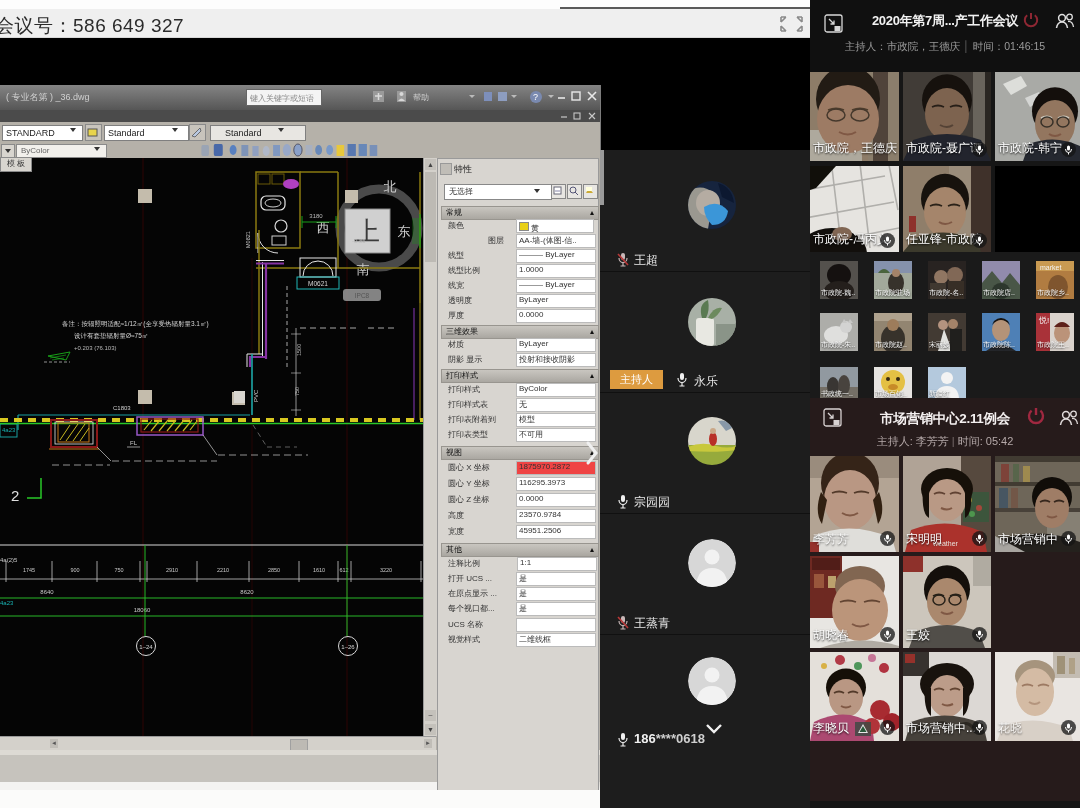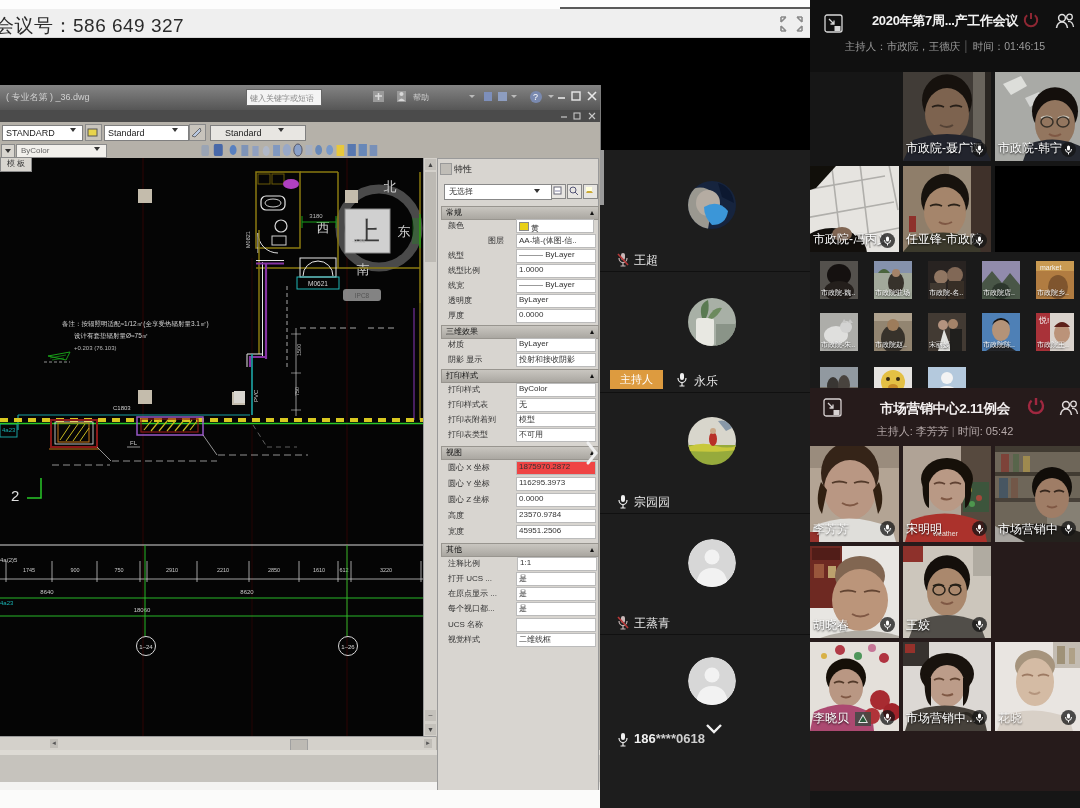--- a/index.html
+++ b/index.html
@@ -533,20 +533,36 @@
     </svg>
     <svg class="abs" style="left:244px;top:12px;" width="22" height="17" viewBox="0 0 22 17">
       <circle cx="8" cy="6" r="3.4" stroke="#e0e0e0" stroke-width="1.5" fill="none"></circle>
       <path d="M2.5 16 q1 -6 5.5 -6 q4.5 0 5.5 6" stroke="#e0e0e0" stroke-width="1.5" fill="none"></path>
       <circle cx="15.5" cy="5" r="2.8" stroke="#e0e0e0" stroke-width="1.3" fill="none"></circle>
       <path d="M14 9.5 q4.5 -.5 5.5 5.5" stroke="#e0e0e0" stroke-width="1.3" fill="none"></path>
     </svg>
     <div class="abs" style="left:0;top:40px;width:270px;text-align:center;font-size:10.5px;color:#9b9b9b;">主持人：市政院，王德庆 <span style="color:#6a6a6a;">│</span> 时间：01:46:15</div>
   </div>
 
+  <div class="abs" style="left:0px;top:72px;width:89px;height:89px;background:#8d7c68;overflow:hidden;">
+    <svg class="ph" width="89" height="89" viewBox="0 0 89 89">
+      <rect x="58" y="0" width="31" height="89" fill="#93836d"></rect>
+      <rect x="63" y="0" width="15" height="89" fill="#55453a"></rect>
+      <rect x="0" y="58" width="52" height="31" fill="#b6b0a2"></rect>
+      <path d="M4 72 l8 6 M16 70 l8 7 M30 70 l8 7" stroke="#9a9488" stroke-width="2" fill="none"></path>
+      <ellipse cx="38" cy="27" rx="32" ry="33" fill="#241c14"></ellipse>
+        <ellipse cx="38" cy="47" rx="31" ry="34" fill="#a87f63"></ellipse>
+        <path d="M18 38 q8 -3 16 0 M42 38 q8 -3 16 0" stroke="#55402c" stroke-width="1.8" fill="none"></path>
+        <ellipse cx="26" cy="43" rx="9" ry="6" fill="none" stroke="#4a3a2c" stroke-width="1.5"></ellipse>
+        <ellipse cx="50" cy="43" rx="9" ry="6" fill="none" stroke="#4a3a2c" stroke-width="1.5"></ellipse>
+        <path d="M29 60 q9 5 17 0" stroke="#8a5a42" stroke-width="2" fill="none"></path>
+    </svg>
+    <div class="lbl" style="left:3px;bottom:4px;font-size:12px;">市政院，王德庆</div>
+    
+  </div>
   <div class="abs" style="left:93px;top:72px;width:88px;height:89px;background:#413c37;overflow:hidden;">
     <svg class="ph" width="88" height="89" viewBox="0 0 88 89">
       <rect x="70" y="0" width="12" height="89" fill="#6e685e"></rect>
       <rect x="82" y="0" width="6" height="89" fill="#2c2822"></rect>
       <ellipse cx="44" cy="28.299999999999997" rx="25" ry="26" fill="#17120d"></ellipse>
         <ellipse cx="44" cy="42" rx="22" ry="26" fill="#86664e"></ellipse>
         <path d="M29 35 q6 -3 12 0 M47 35 q6 -3 12 0" stroke="#2a2018" stroke-width="1.8" fill="none"></path>
         <path d="M37 53 q7 4 13 0" stroke="#5a4434" stroke-width="2" fill="none"></path>
       <path d="M0 89 L10 68 Q44 56 78 68 L88 89 Z" fill="#232630"></path>
     </svg>
@@ -734,21 +750,21 @@
     <div class="abs" style="left:118px;top:115px;width:38px;height:33px;overflow:hidden;">
       <svg class="ph" width="38" height="33">
           <rect width="38" height="33" fill="#b9d2ea"></rect>
           <circle cx="19" cy="11" r="6" fill="#fdfdfd"></circle>
           <path d="M7 33 Q7 19 19 19 Q31 19 31 33Z" fill="#fdfdfd"></path>
         </svg>
       <div class="lbl" style="left:1px;bottom:1px;font-size:7px;">新疆红</div>
     </div>
   </div>
 
-  <div class="abs" style="left:0;top:388px;width:270px;height:403px;background:#261b1b;" id="meet2">
+  <div class="abs" style="left:0;top:398px;width:270px;height:403px;background:#261b1b;" id="meet2">
     <svg class="abs" style="left:12px;top:9px;" width="25" height="25" viewBox="0 0 25 25">
       <rect x="2" y="2" width="17" height="17" rx="2" stroke="#d8d2d2" stroke-width="1.3" fill="none"></rect>
       <path d="M6 6 L11 11 M11 7.5 V11 H7.5" stroke="#d8d2d2" stroke-width="1.3" fill="none"></path>
       <rect x="11.5" y="13" width="6" height="5" fill="#d8d2d2"></rect>
     </svg>
     <div class="abs" style="left:0;top:12px;width:270px;text-align:center;font-size:13.5px;font-weight:bold;letter-spacing:-0.3px;color:#f4f0f0;">市场营销中心2.11例会</div>
     <svg class="abs" style="left:216px;top:8px;" width="20" height="20" viewBox="0 0 20 20">
       <path d="M5.6 4.6 a7 7 0 1 0 8.8 0" stroke="#a02840" stroke-width="2.4" fill="none"></path>
       <line x1="10" y1="2" x2="10" y2="9" stroke="#a02840" stroke-width="2.4"></line>
     </svg>

